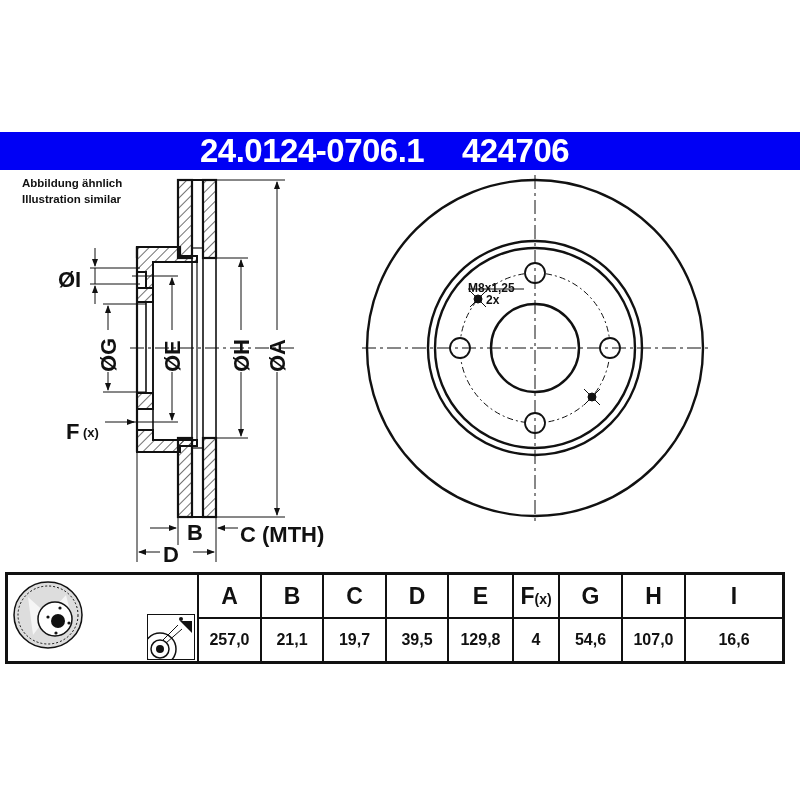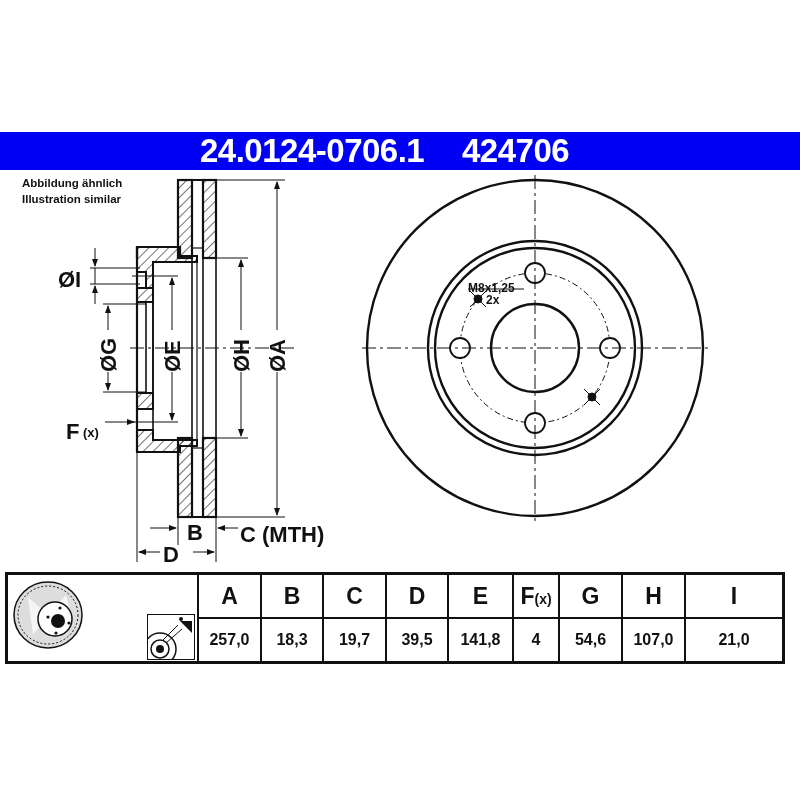--- a/index.html
+++ b/index.html
@@ -175,23 +175,23 @@
     <td class="hdr" style="width:61px;">C</td>
     <td class="hdr" style="width:60px;">D</td>
     <td class="hdr" style="width:63px;">E</td>
     <td class="hdr" style="width:44px;"><span>F</span><span class="fx-small">(x)</span></td>
     <td class="hdr" style="width:61px;">G</td>
     <td class="hdr" style="width:61px;">H</td>
     <td class="hdr" style="width:96px;">I</td>
   </tr>
   <tr>
     <td class="val">257,0</td>
-    <td class="val">18,3</td>
+    <td class="val">21,1</td>
     <td class="val">19,7</td>
     <td class="val">39,5</td>
-    <td class="val">141,8</td>
+    <td class="val">129,8</td>
     <td class="val">4</td>
     <td class="val">54,6</td>
     <td class="val">107,0</td>
-    <td class="val">21,0</td>
+    <td class="val">16,6</td>
   </tr>
 </tbody>
   </table>
 
 </body></html>

